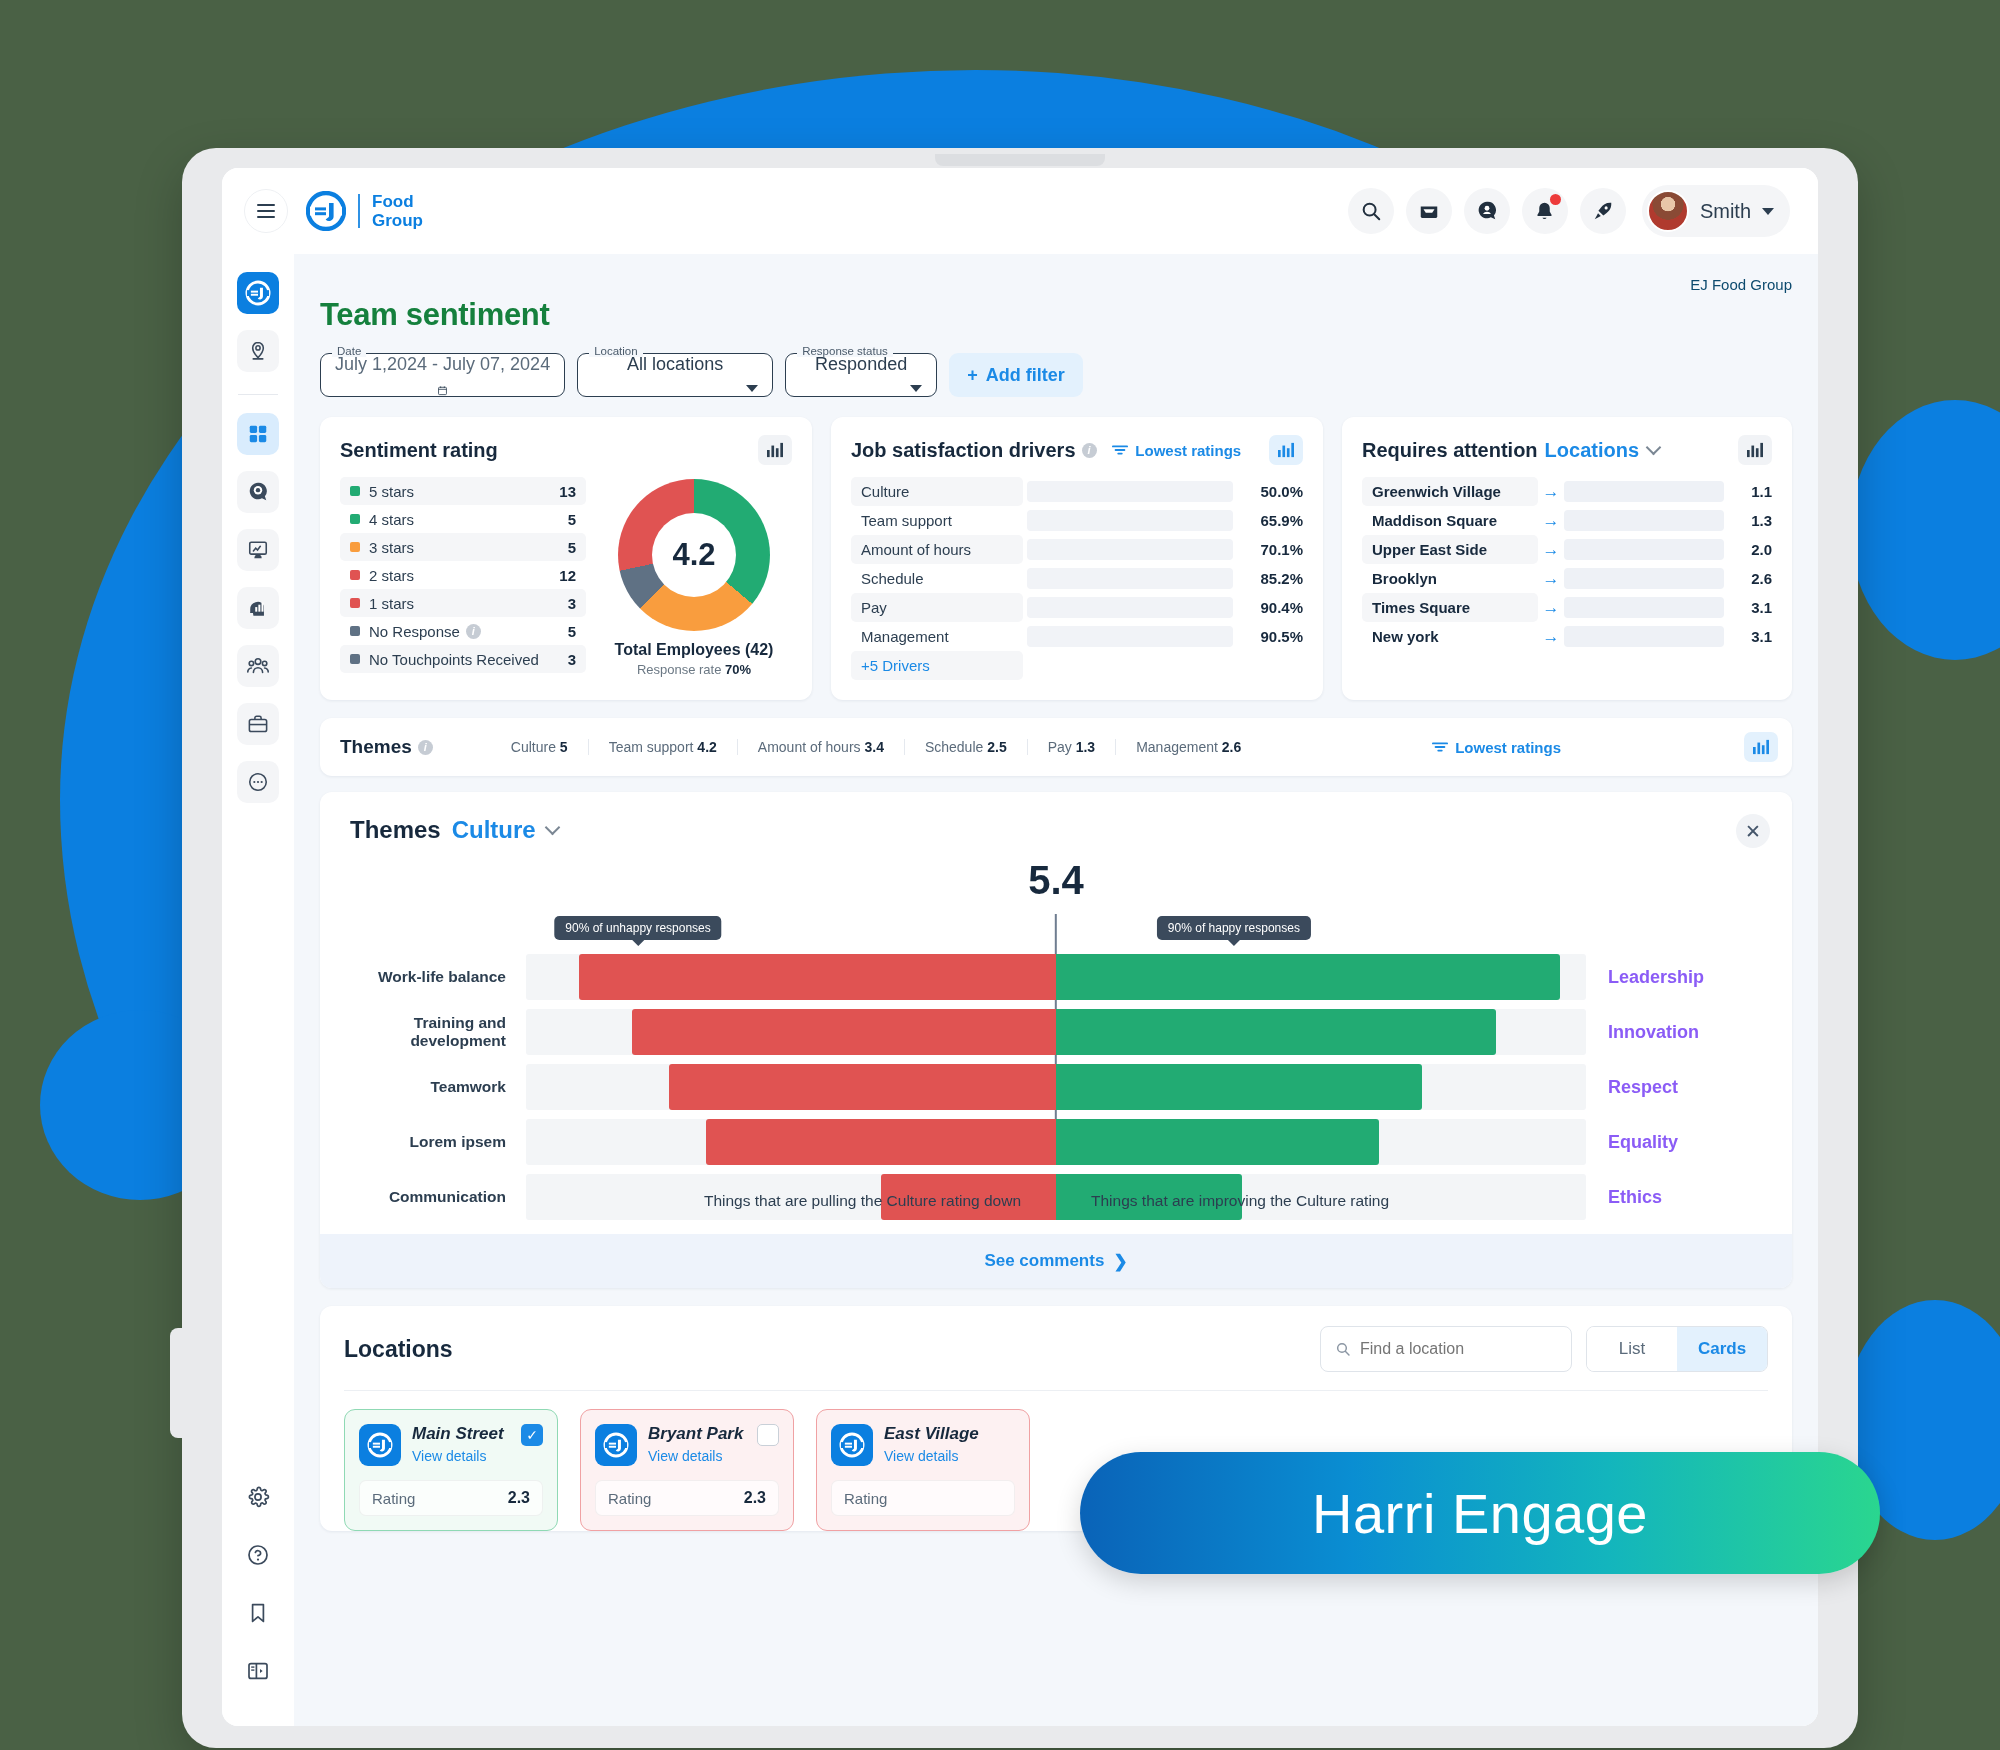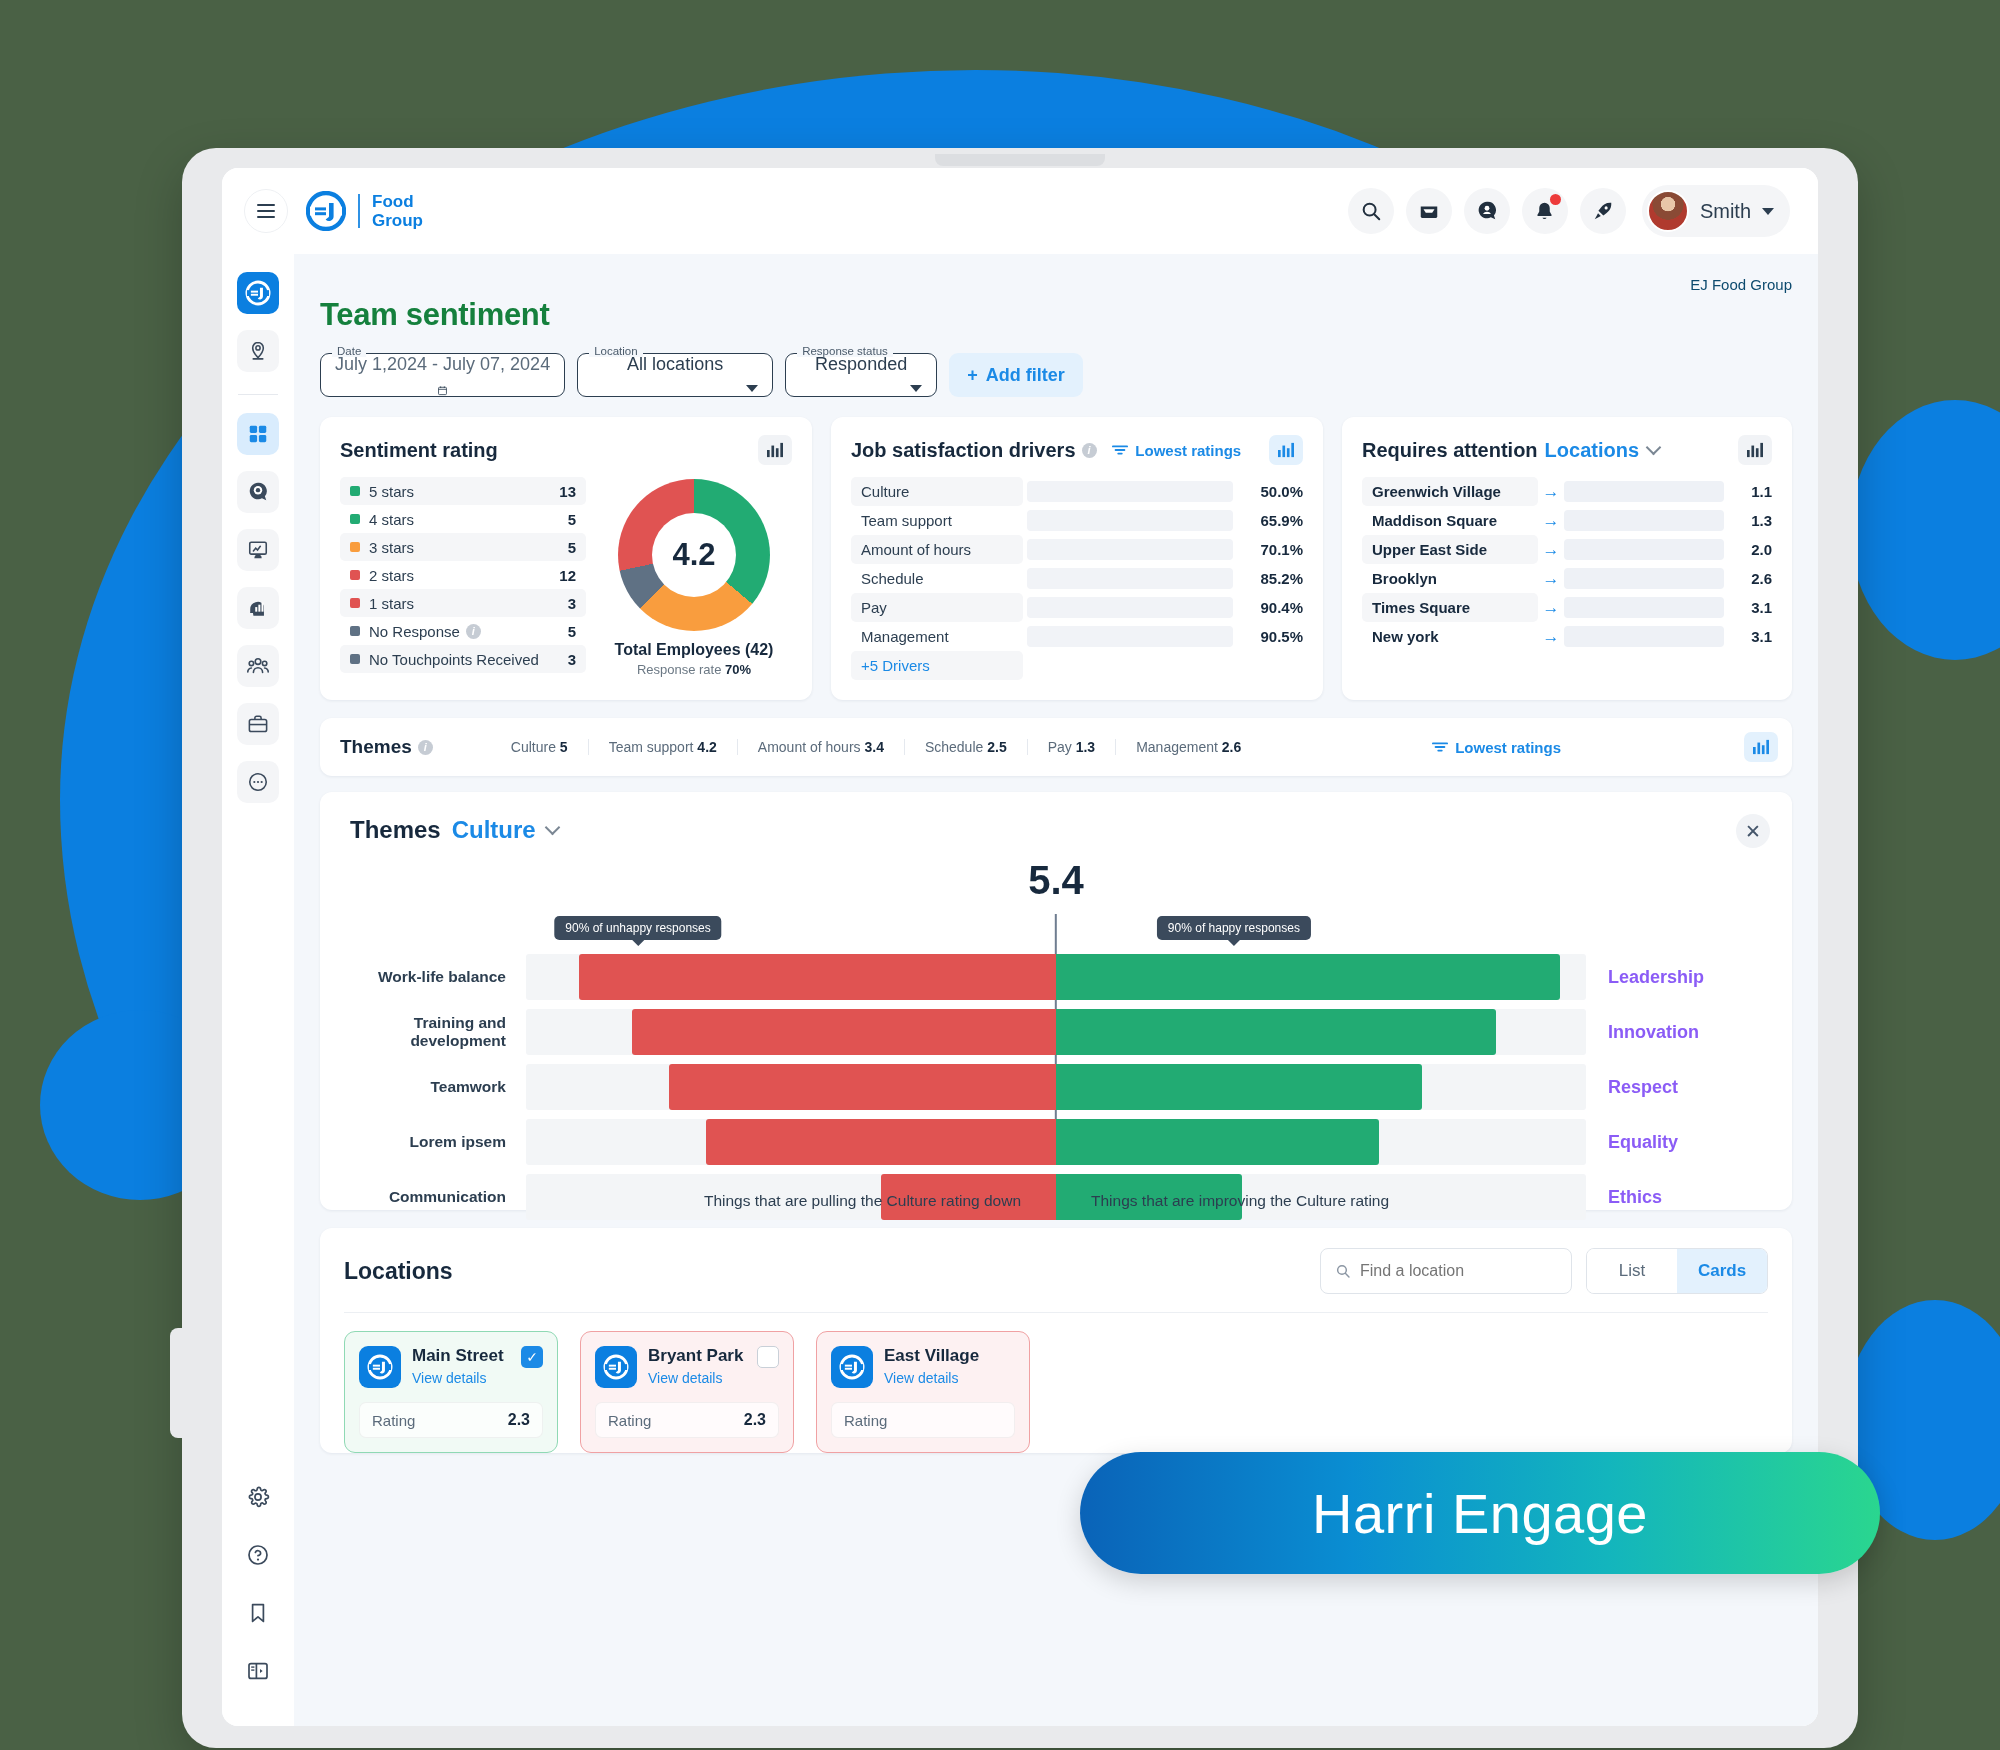--- a/index.html
+++ b/index.html
@@ -239,21 +239,21 @@
   .loc-search input { border:none; outline:none; font-size:16px; color:#2c3e50; width:100%; font-family:inherit; background:transparent; }
   .seg { display:flex; margin-left:14px; border:1px solid #dfe4ea; border-radius:8px; overflow:hidden; height:46px; }
   .seg-btn { width:90px;display:flex;align-items:center;justify-content:center;font-size:17px;color:#5b6b7b;cursor:pointer;background:#fff; }
   .seg-btn.on { background:#e3f1fd; color:#1b8ae6; font-weight:bold; }
   .loc-cards { display:flex; gap:22px; padding:18px 0 0; }
   .loc-card { width:214px; border-radius:11px; padding:14px; flex:0 0 214px; }
   .lc-green { background:#f1faf5; border:1.5px solid #8fd9b4; }
   .lc-red { background:#fdf1f2; border:1.5px solid #f0a1a3; }
   .lc-top { display:flex; align-items:flex-start; gap:11px; }
   .lc-logo { width:42px;height:42px;border-radius:9px;background:#0b7fe0;display:flex;align-items:center;justify-content:center;flex:0 0 42px; }
-  .lc-name { font-size:17px; font-weight:bold; color:#17293d; }
+  .lc-name { font-size:17px; font-weight:bold; color:#17293d;font-style:italic; }
   .lc-link { font-size:14px; color:#1b8ae6; margin-top:4px; cursor:pointer; }
   .lc-check { margin-left:auto; width:22px;height:22px;border-radius:5px;background:#1b8ae6;display:flex;align-items:center;justify-content:center;color:#fff;font-size:14px;cursor:pointer; }
   .lc-box { margin-left:auto; width:22px;height:22px;border-radius:5px;border:1.6px solid #c9d0d8;background:#fff;cursor:pointer; }
   .lc-rating { margin-top:14px; background:rgba(255,255,255,.72); border:1px solid rgba(0,0,0,.05); border-radius:7px; height:36px; display:flex; align-items:center; padding:0 12px; font-size:15px; color:#5b6b7b; }
   .lc-rating b { margin-left:auto; color:#17293d; font-size:16px; }
 
   
   .harri {
     position:absolute; left:1080px; top:1452px; width:800px; height:122px;
     border-radius:61px; display:flex; align-items:center; justify-content:center;
@@ -744,20 +744,24 @@
                 <span class="dv-lab-r">Ethics</span>
               </div>
             </div>
 
             <div class="dv-foot">
               <span class="dv-foot-l">Things that are pulling the Culture rating down</span>
               <span class="dv-foot-r">Things that are improving the Culture rating</span>
             </div>
           </div>
 
+          <div class="see-comments">
+            <span>See comments</span>
+            <span>❯</span>
+          </div>
         </div>
 
         <div class="loc-panel">
           <div class="loc-head">
             <span class="loc-title">Locations</span>
             <div class="loc-search">
               <svg width="18" height="18" viewBox="0 0 24 24" fill="none" stroke="#8b96a3" stroke-width="2.2">
                 <circle cx="10.5" cy="10.5" r="6.5"></circle>
                   <line x1="15.5" y1="15.5" x2="21" y2="21" stroke-linecap="round"></line>
               </svg>

